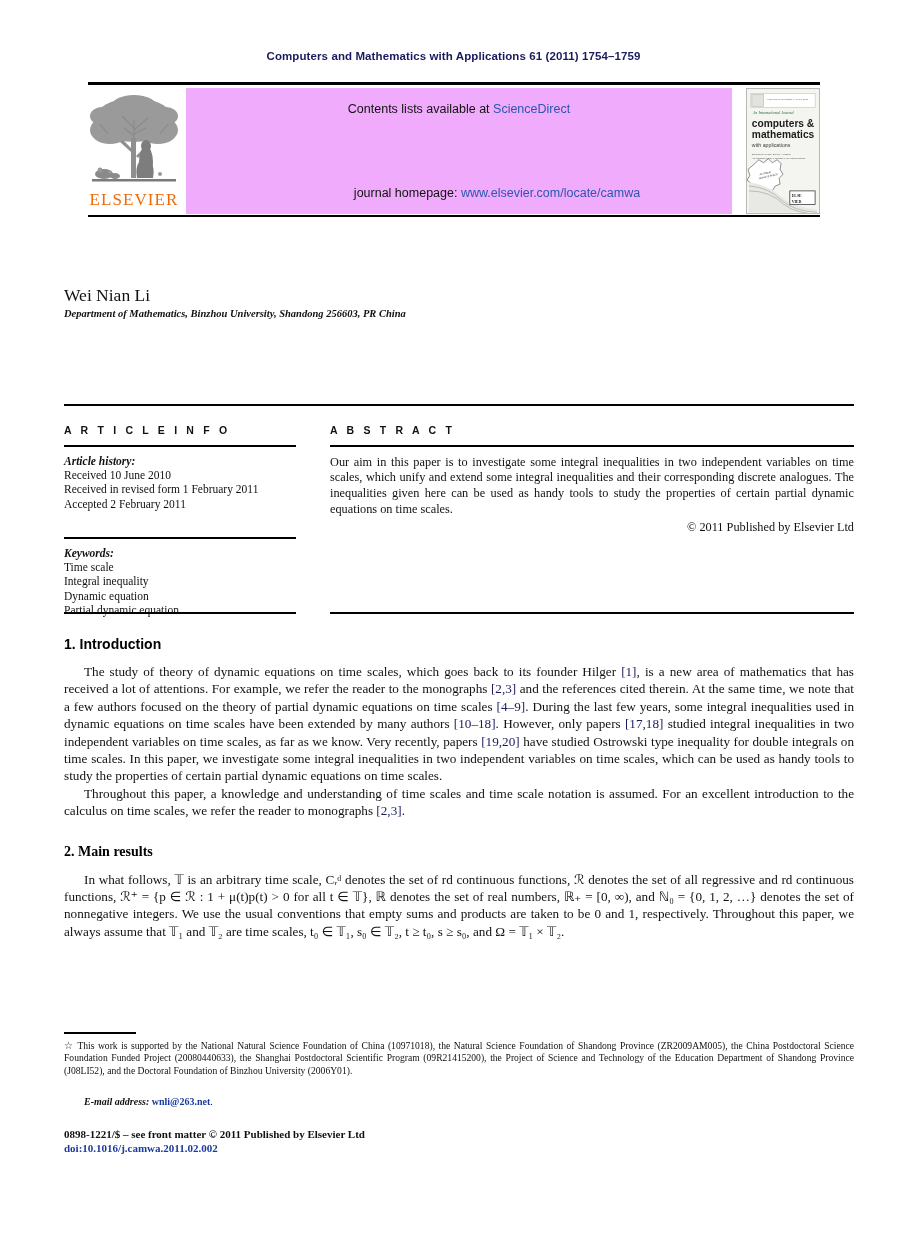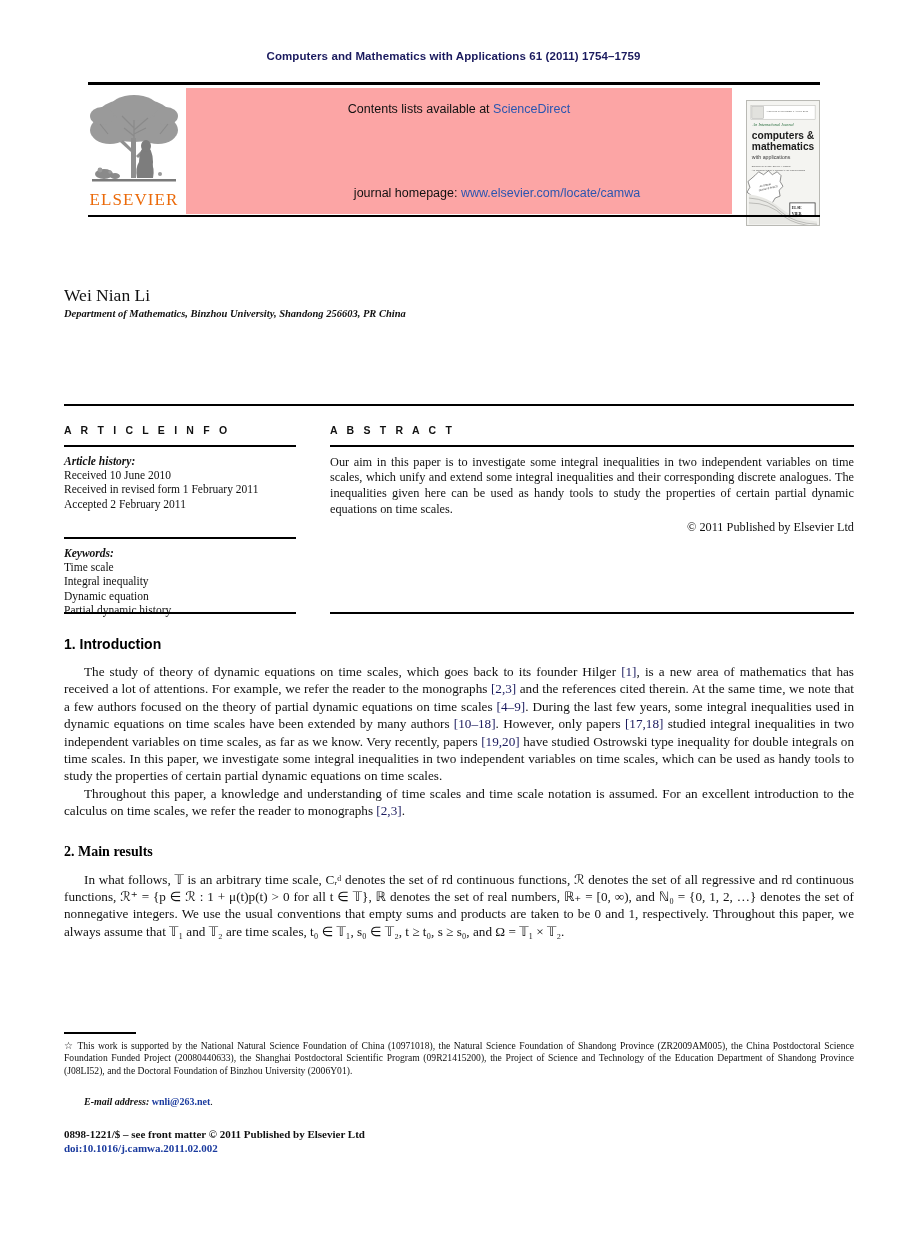--- a/index.html
+++ b/index.html
@@ -77,21 +77,21 @@
     font-family: "Liberation Serif", serif;
     font-size: 17px;
     letter-spacing: 1.1px;
     color: #eb6a0a;
   }
   .journal-band {
     position: absolute;
     left: 98px; top: 6px;
     width: 546px;
     height: 126px;
-    background: #fca5a5;
+    background: #f0abfc;
   }
   .contents-line {
     position: absolute;
     left: 0; top: 14px;
     width: 546px;
     text-align: center;
     font-family: "Liberation Sans", sans-serif;
     font-size: 12.5px;
     color: #111;
   }
@@ -123,21 +123,20 @@
   }
   .cover-thumb {
     position: absolute;
     left: 658px; top: 6px;
     width: 74px;
     height: 126px;
     background: #f3f3f0;
     border: 1px solid #b9b9b4;
     box-sizing: border-box;
     overflow: hidden;
-    margin-top: 12px;
   }
 
   
   .title-block {
     position: absolute;
     left: 64px; top: 272px;
     width: 790px;
   }
   .paper-title {
     font-family: "Liberation Serif", serif;
@@ -437,21 +436,21 @@
     <div class="info-head">Article history:</div>
     <div class="info-line">Received 10 June 2010</div>
     <div class="info-line">Received in revised form 1 February 2011</div>
     <div class="info-line">Accepted 2 February 2011</div>
     <div class="info-gap"></div>
     <div class="thin-rule"></div>
     <div class="info-head">Keywords:</div>
     <div class="info-line">Time scale</div>
     <div class="info-line">Integral inequality</div>
     <div class="info-line">Dynamic equation</div>
-    <div class="info-line">Partial dynamic history</div>
+    <div class="info-line">Partial dynamic equation</div>
   </div>
 
   <div class="abstract-col">
     <div class="sec-label">A B S T R A C T</div>
     <div class="thin-rule"></div>
     <div class="abstract-text">Our aim in this paper is to investigate some integral inequalities in two independent variables on time scales, which unify and extend some integral inequalities and their corresponding discrete analogues. The inequalities given here can be used as handy tools to study the properties of certain partial dynamic equations on time scales.</div>
     <div class="copyright">© 2011 Published by Elsevier Ltd</div>
   </div>
   <div class="info-bottom-rule"></div>
   <div class="abs-bottom-rule"></div>

